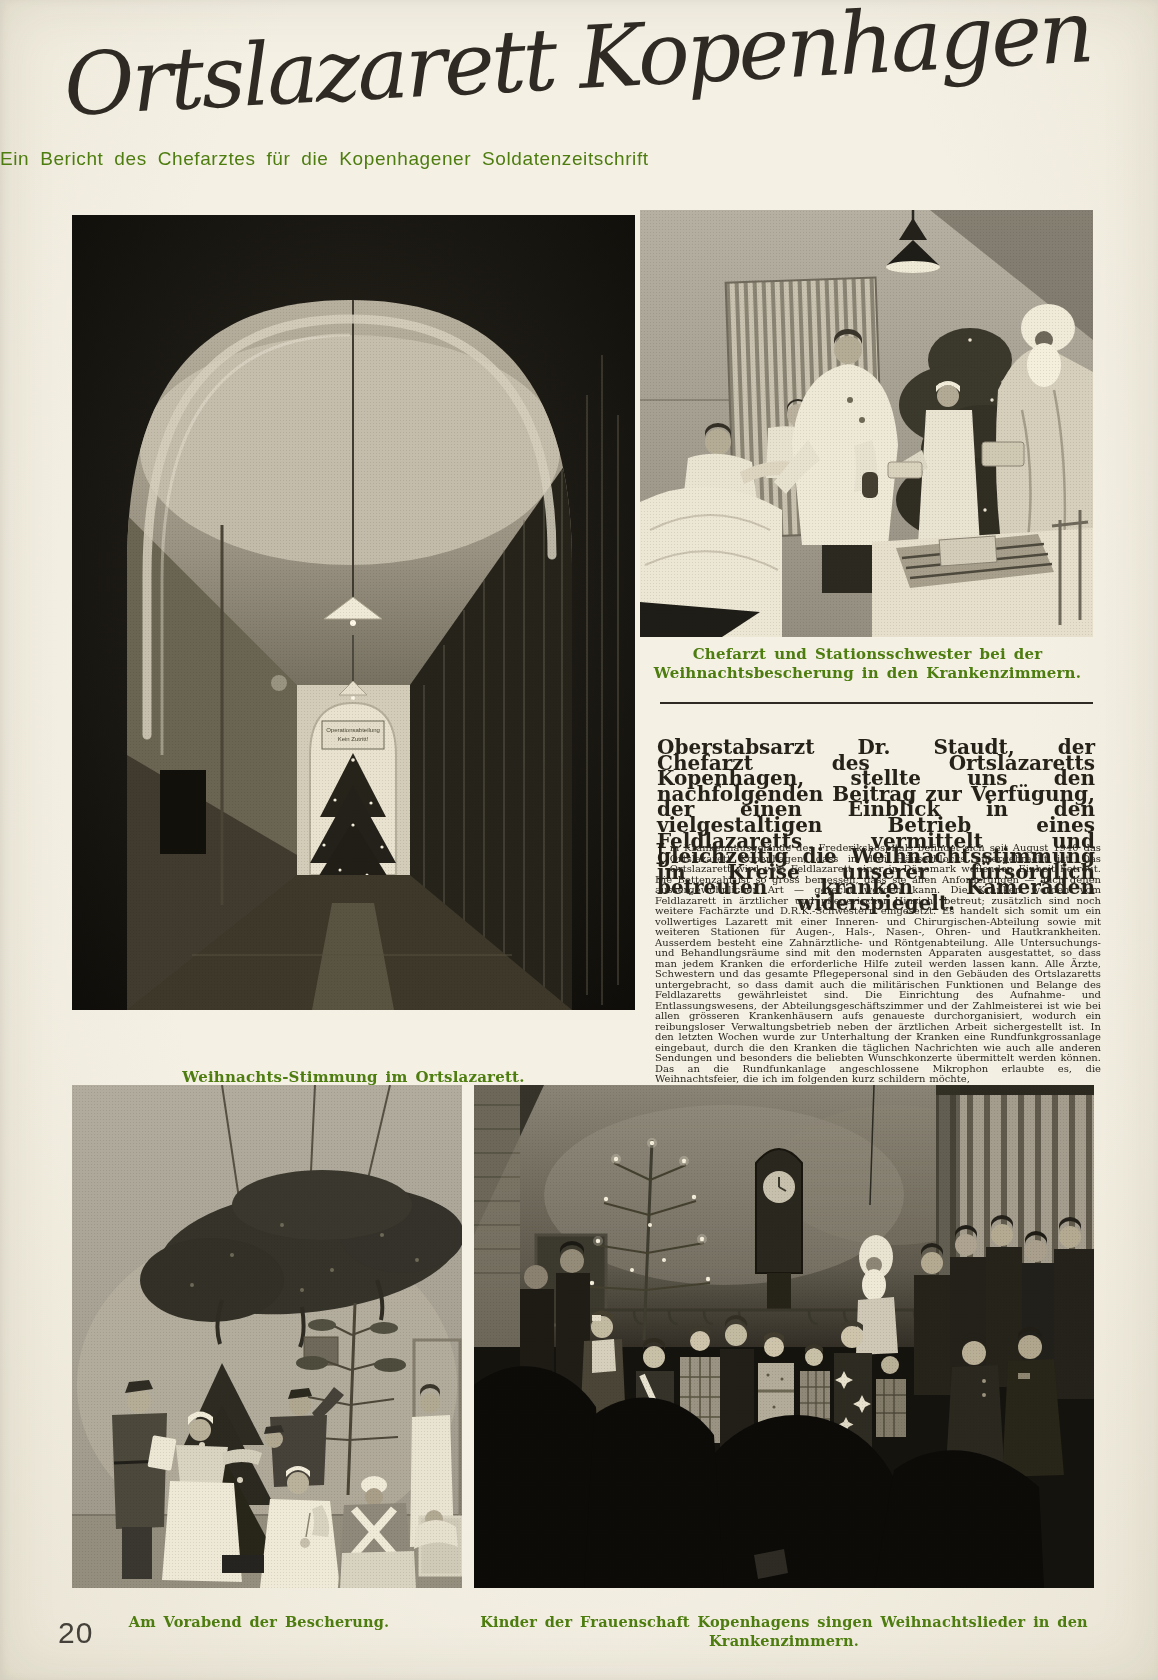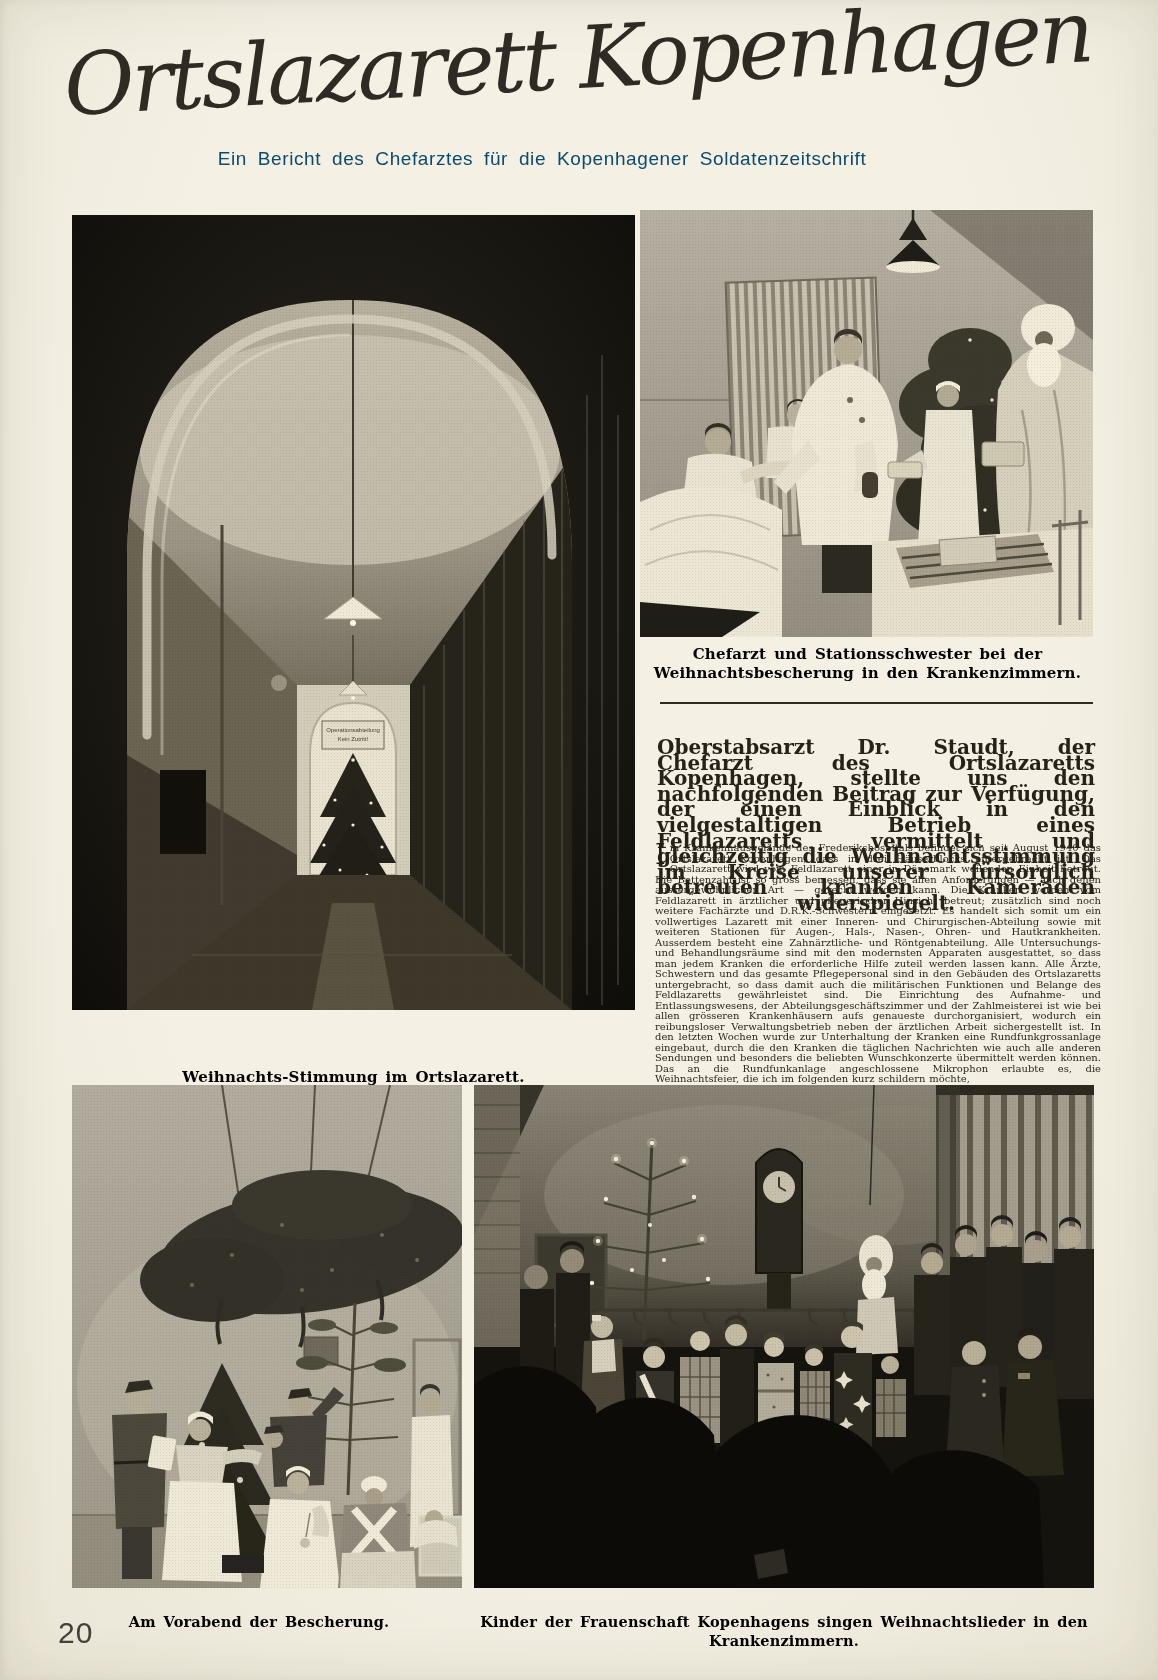--- a/index.html
+++ b/index.html
@@ -6,32 +6,32 @@
   body{width:1158px;height:1680px;position:relative;overflow:hidden;
        background:radial-gradient(ellipse at 50% 38%, #f4f0e4 55%, #eae5d5 100%);
        font-family:"DejaVu Serif", serif;color:#2e2a23;}
   .page{position:absolute;inset:0;box-shadow:inset 0 0 60px rgba(70,58,30,.10), inset 3px 0 10px rgba(0,0,0,.05);}
   .abs{position:absolute;}
   
   .headline{left:0;top:8px;width:1158px;height:150px;text-align:center;
             font-family:"DejaVu Serif", serif;font-style:italic;font-weight:400;
             font-size:86px;letter-spacing:-3px;color:#2f2b24;
             transform:rotate(-3deg);transform-origin:50% 50%;white-space:nowrap;}
-  .subtitle{left:0;top:148px;width:1084px;text-align:center;
+  .subtitle{left:0;top:148px;width:1084px;text-align:left;
             font-family:"Liberation Sans", sans-serif;font-size:19px;
-            letter-spacing:.6px;word-spacing:5px;color:#0c4a6e;}
+            letter-spacing:.6px;word-spacing:5px;color:#4d7c0f;}
   
   .photo{background:#8b857a;overflow:hidden;}
   .photo::after{content:"";position:absolute;inset:0;pointer-events:none;opacity:.18;
       background-image:radial-gradient(rgba(25,18,6,.55) .8px, transparent 1px);
       background-size:3px 3px;}
   .photo svg{display:block;}
   
   .caption{font-family:"DejaVu Serif", serif;font-weight:700;text-align:center;
-           color:#000000;font-size:15px;letter-spacing:.2px;word-spacing:2.5px;line-height:19px;}
+           color:#4d7c0f;font-size:15px;letter-spacing:.2px;word-spacing:2.5px;line-height:19px;}
   .caption.small{font-size:14.5px;}
   
   .rule{height:2px;background:#2f2b24;}
   
   .lead{font-weight:700;font-size:20px;line-height:15.6px;text-align:justify;
         text-align-last:center;color:#262219;word-spacing:1.5px;}
   
   .bodytext{font-size:10px;line-height:10.5px;text-align:justify;color:#2b2720;
             word-spacing:.6px;}
   .dropcap{float:left;font-size:27px;line-height:21px;padding:1px 4px 0 0;color:#211d15;}

